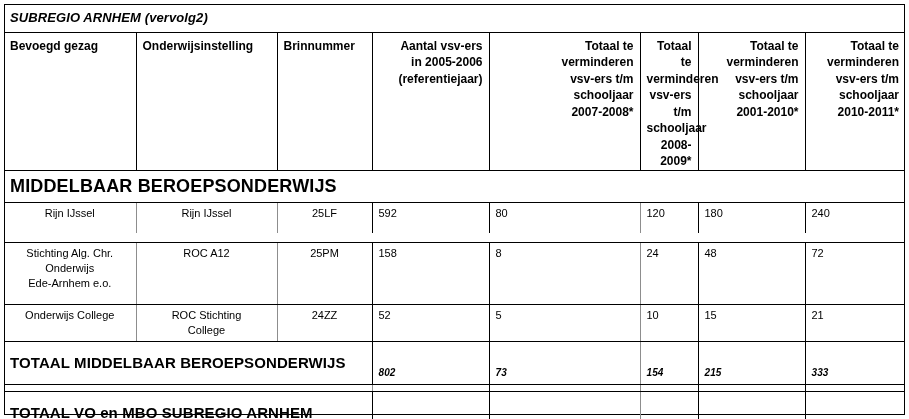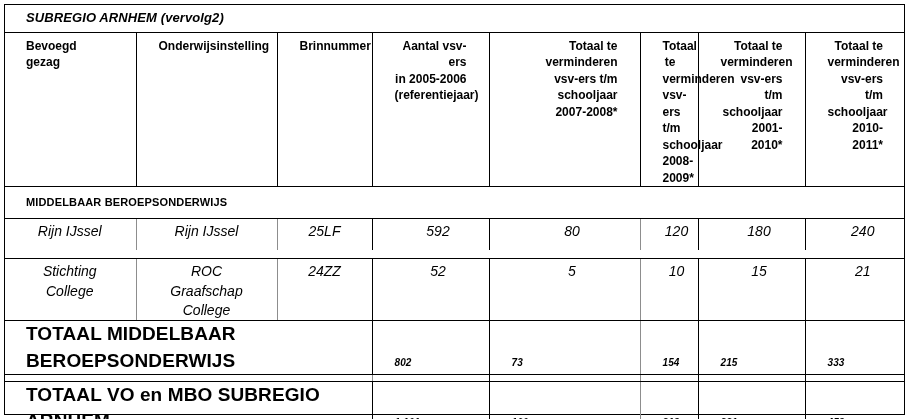--- a/index.html
+++ b/index.html
@@ -41,21 +41,21 @@
     top: 4px;
     width: 901px;
     border-collapse: collapse;
     table-layout: fixed;
     font-size: 11.5px;
     line-height: 1.38;
   }
 
   table.sheet td {
     box-sizing: border-box;
-    padding: 0 22px;
+    padding: 0 6px;
     vertical-align: top;
     border: 0;
   }
 
   
   col.c1 { width: 132px; }
   col.c2 { width: 141px; }
   col.c3 { width: 95px; }
   col.c4 { width: 117px; }
   col.c5 { width: 151px; }
@@ -84,35 +84,34 @@
     border-right: 1.3px solid #000;
   }
   tr.header-row td.last { border-right: 0; }
   tr.header-row td.num { text-align: right; }
 
   
   tr.section-row td {
     height: 32px;
     vertical-align: middle;
     font-weight: bold;
-    font-size: 11px;
+    font-size: 18px;
     letter-spacing: .15px;
     border-bottom: 1.1px solid #000;
   }
 
   
   tr.data-row td {
     text-align: center;
-    font-size: 14px;
+    font-size: 11px;
     padding-top: 3px;
     border-right: 1.1px solid #8d8d8d;
-    font-style: italic;
   }
   tr.data-row td.num {
-    text-align: center;
+    text-align: left;
     padding-right: 7px;
   }
   tr.data-row td.edge { border-right: 1.2px solid #000; }
   tr.data-row td.last { border-right: 0; }
 
   tr.r-thin td { height: 31px; }
   tr.r-tall td { height: 62px; }
   tr.r-mid  td { height: 37px; }
 
   tr.rule-bottom td { border-bottom: 1.1px solid #000; }
@@ -131,21 +130,21 @@
     border-right: 0;
     border-bottom: 1.2px solid #000;
   }
 
   
   tr.total-row td {
     height: 43px;
     vertical-align: bottom;
     padding-bottom: 4px;
     font-weight: bold;
-    font-size: 19px;
+    font-size: 15px;
     letter-spacing: .1px;
     border-bottom: 1.4px solid #000;
     border-right: 1.1px solid #8d8d8d;
   }
   tr.total-row td.label {
     vertical-align: middle;
     padding-bottom: 0;
     border-right: 1.3px solid #000;
   }
   tr.total-row td.num {
@@ -234,25 +233,39 @@
         <td class="num">80</td>
         <td class="num edge">120</td>
         <td class="num edge">180</td>
         <td class="num last">240</td>
       </tr>
 
       <tr class="spacer-open">
         <td colspan="8"></td>
       </tr>
 
+      <tr class="data-row r-tall rule-bottom">
+        <td>
+          <span class="cellwrap">Stichting Alg. Chr.</span>
+          <span class="cellwrap">Onderwijs</span>
+          <span class="cellwrap">Ede-Arnhem e.o.</span>
+        </td>
+        <td>ROC A12</td>
+        <td class="edge">25PM</td>
+        <td class="num edge">158</td>
+        <td class="num">8</td>
+        <td class="num edge">24</td>
+        <td class="num edge">48</td>
+        <td class="num last">72</td>
+      </tr>
 
       <tr class="data-row r-mid rule-bottom-strong">
-        <td>Stichting College</td>
+        <td>Onderwijs College</td>
         <td>
-          <span class="cellwrap">ROC Graafschap</span>
+          <span class="cellwrap">ROC Stichting</span>
           <span class="cellwrap">College</span>
         </td>
         <td class="edge">24ZZ</td>
         <td class="num edge">52</td>
         <td class="num">5</td>
         <td class="num edge">10</td>
         <td class="num edge">15</td>
         <td class="num last">21</td>
       </tr>
 

